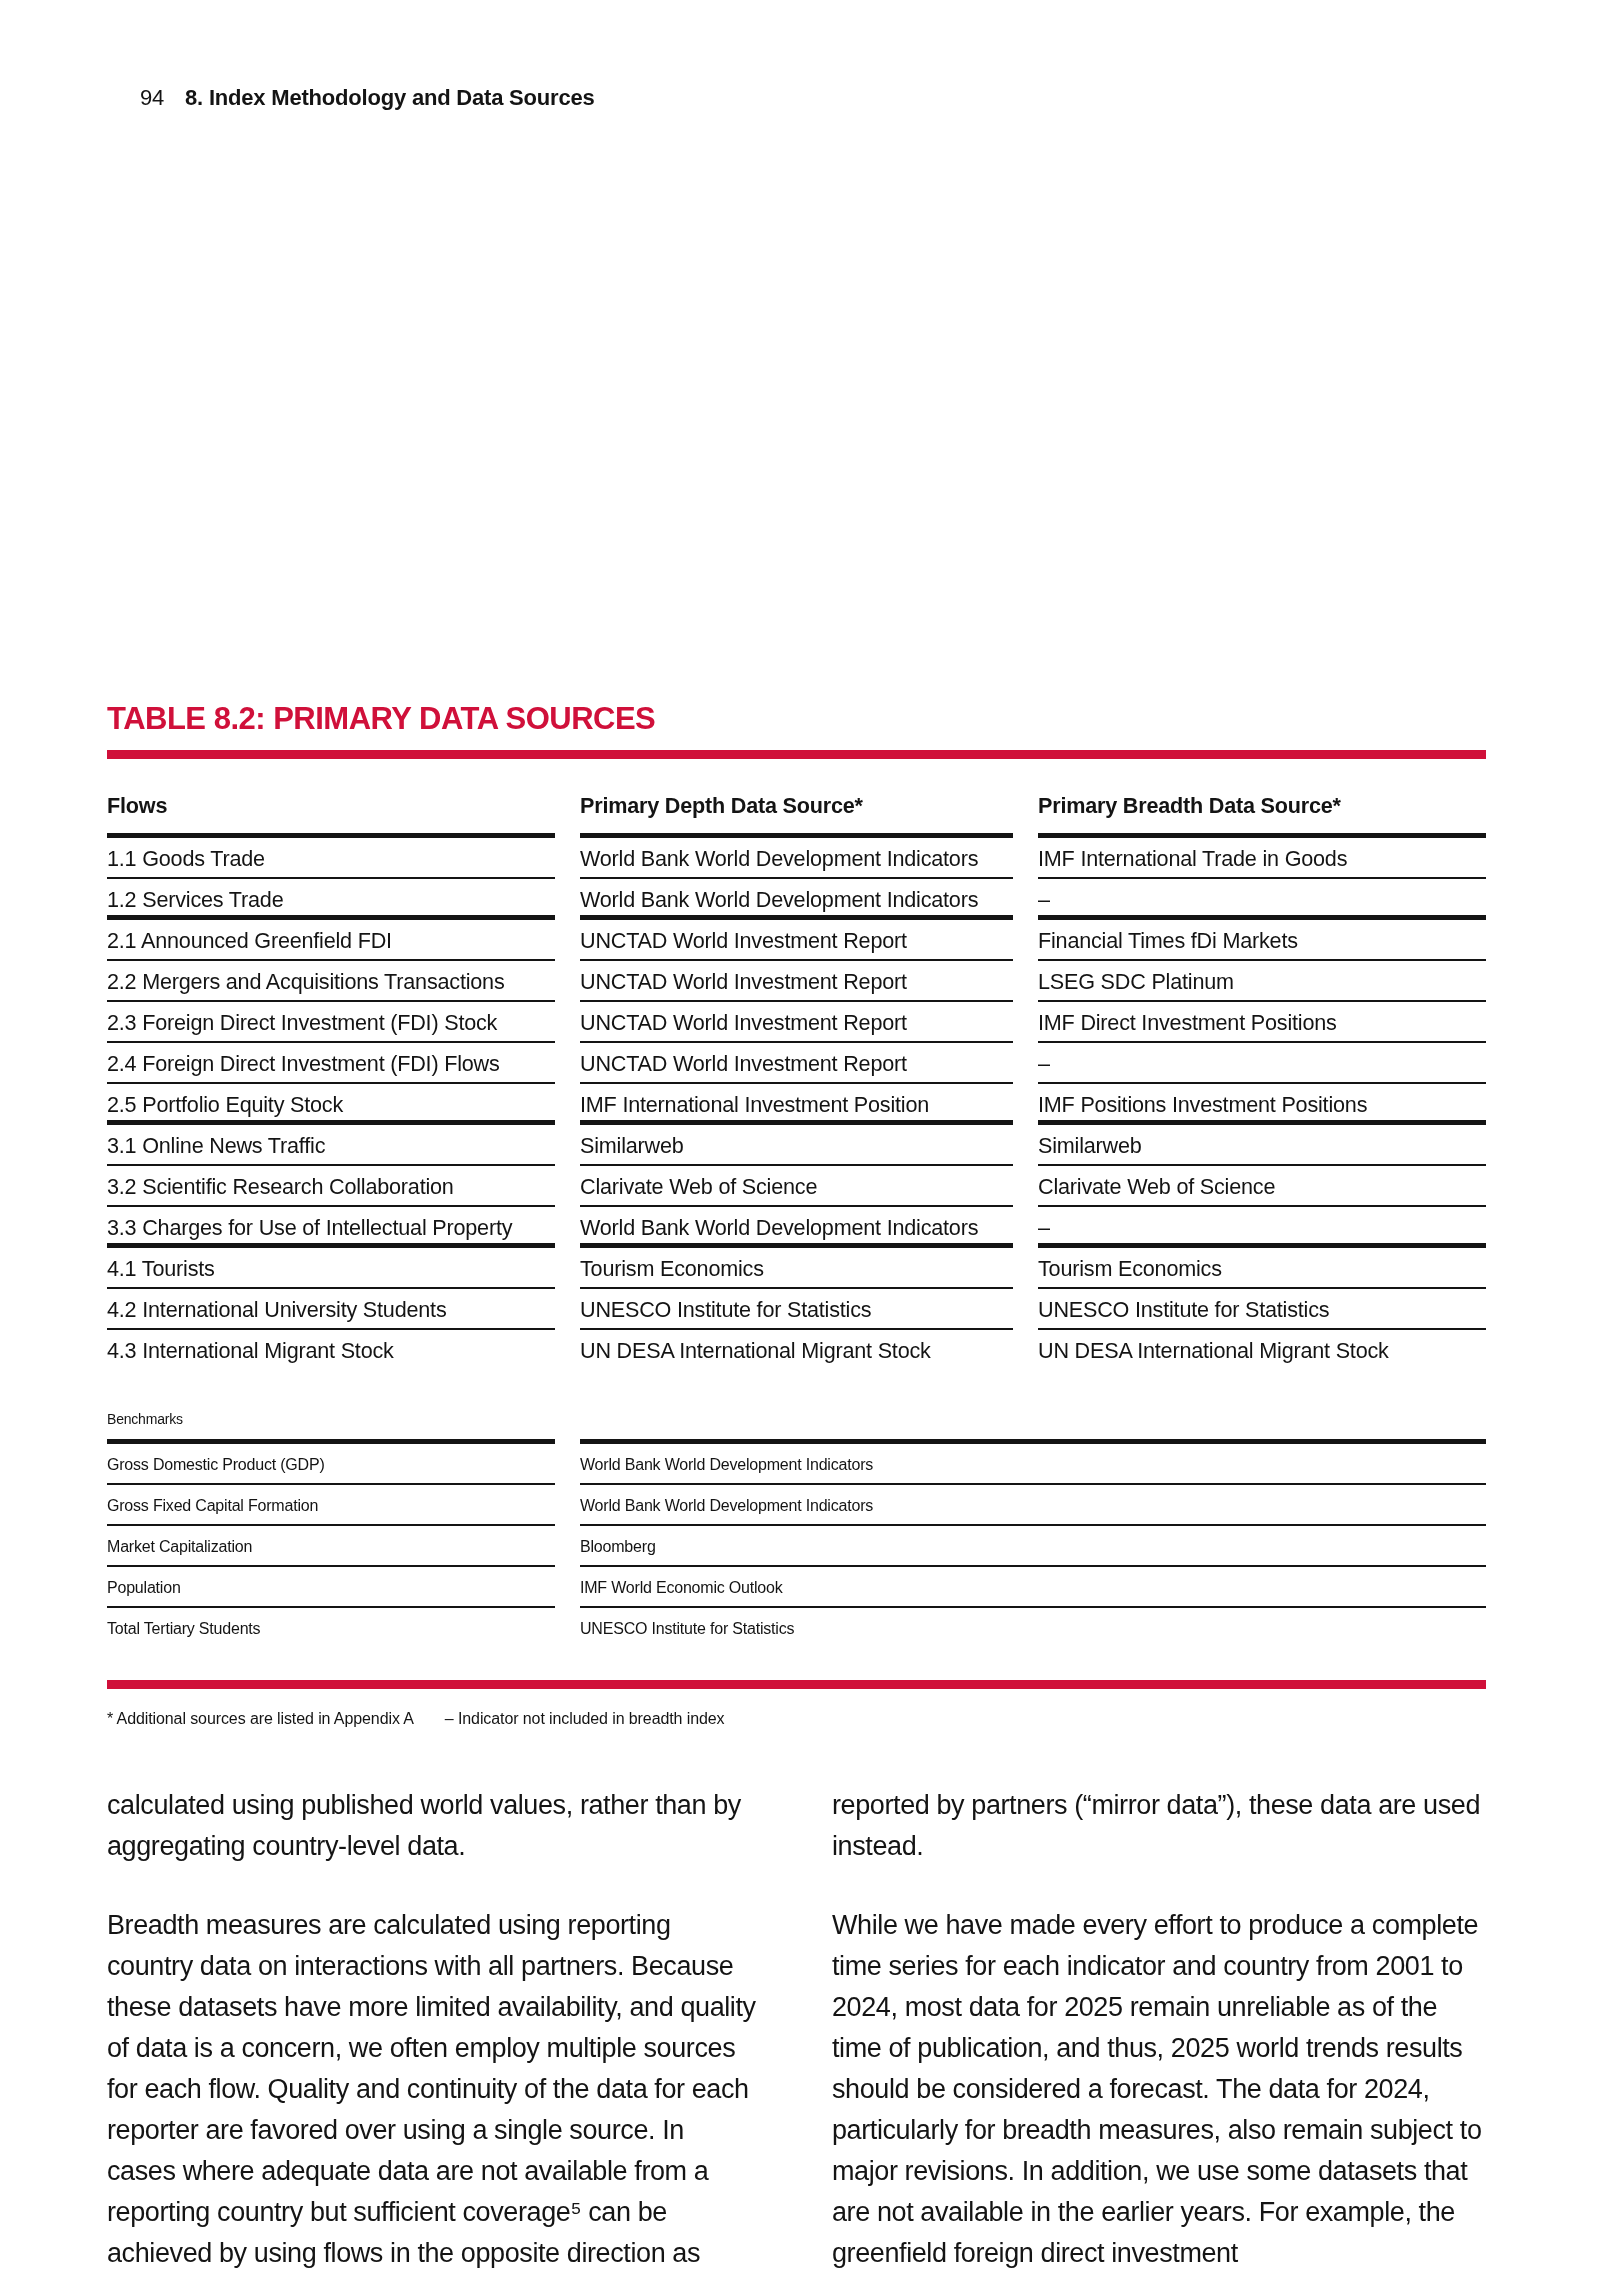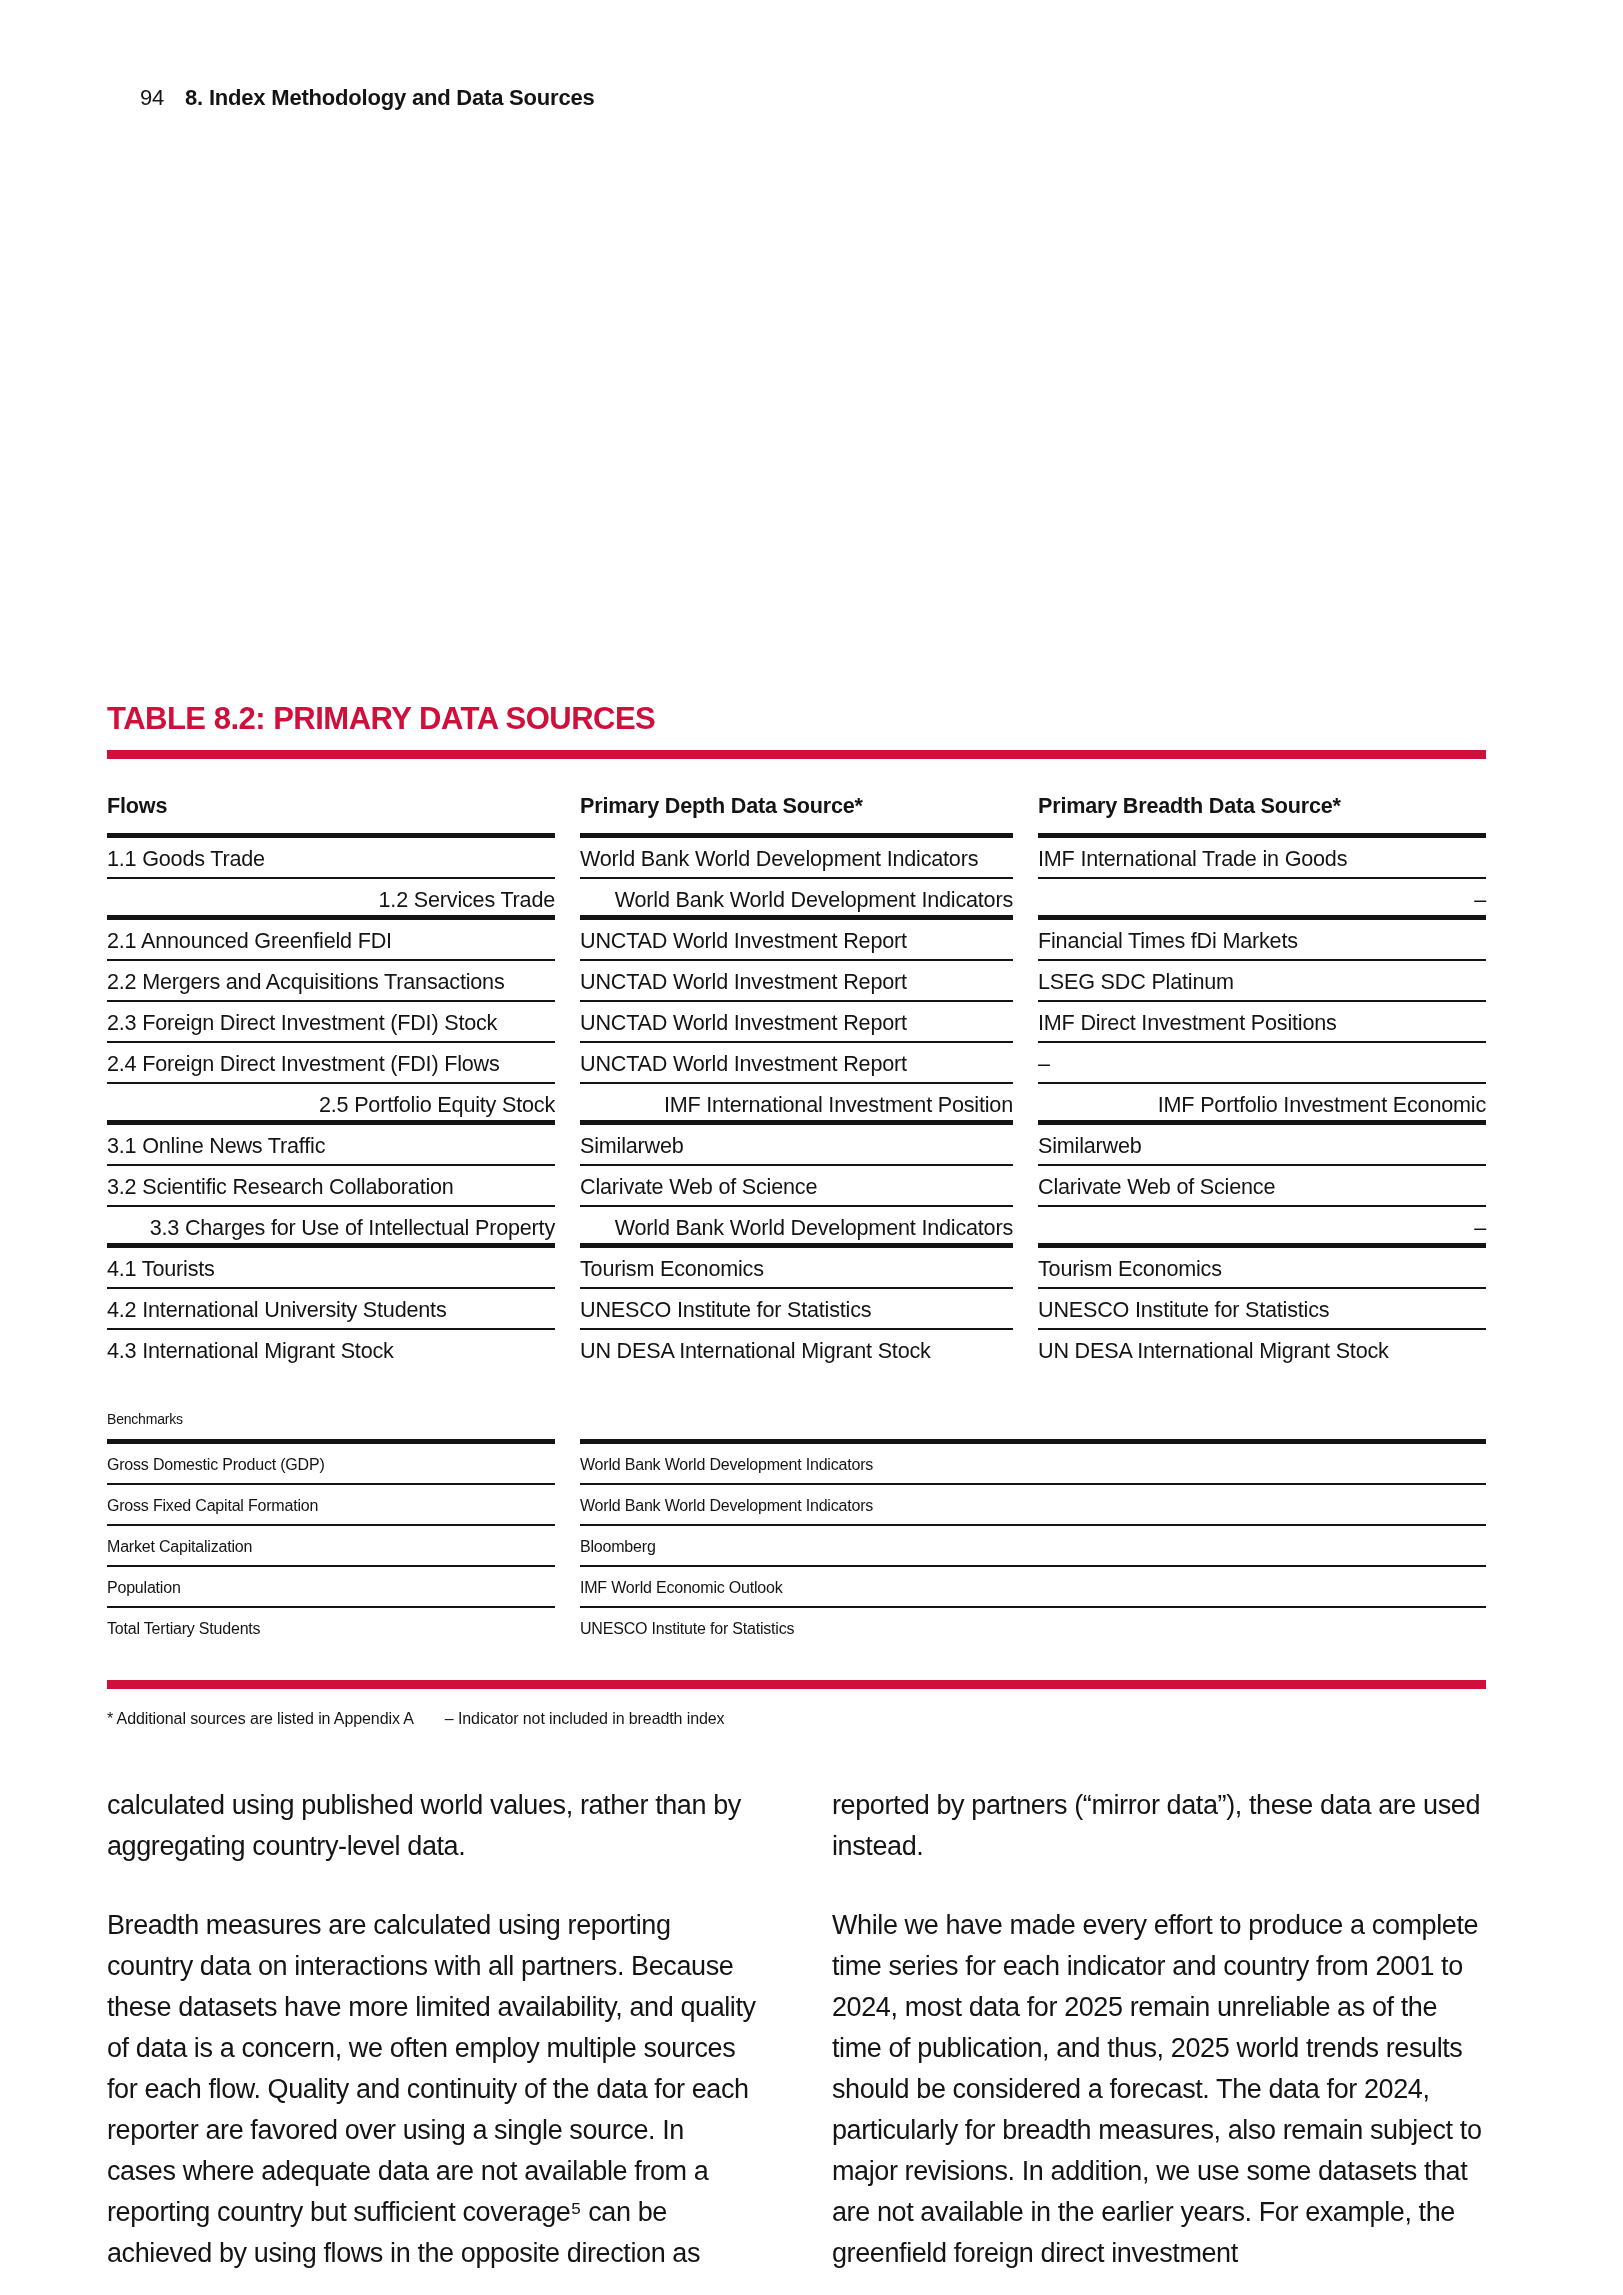--- a/index.html
+++ b/index.html
@@ -36,21 +36,21 @@
     font-weight:700; font-size:21.6px; letter-spacing:-0.2px;
     padding-top:30px; padding-bottom:14.4px;
     border-bottom:5.9px solid #141414;
   }
   .cell {
     font-size:21.6px; letter-spacing:-0.2px;
     height:41px; line-height:41px;
     white-space:nowrap; overflow:visible;
     border-bottom:2px solid #141414;
   }
-  .cell.sep { border-bottom:5.2px solid #141414;text-align:right; }
+  .cell.sep { border-bottom:5.2px solid #141414; }
   .cell.last { border-bottom:none; }
 
   .benchmarks-grid {
     display:grid;
     grid-template-columns:448px 906px;
     column-gap:25px;
     margin-top:27.5px;
   }
   .bhcell {
     font-weight:400; font-size:14px; letter-spacing:-0.2px;
@@ -116,21 +116,21 @@
     <div class="cell">2.3 Foreign Direct Investment (FDI) Stock</div>
     <div class="cell">UNCTAD World Investment Report</div>
     <div class="cell">IMF Direct Investment Positions</div>
 
     <div class="cell">2.4 Foreign Direct Investment (FDI) Flows</div>
     <div class="cell">UNCTAD World Investment Report</div>
     <div class="cell">–</div>
 
     <div class="cell sep">2.5 Portfolio Equity Stock</div>
     <div class="cell sep">IMF International Investment Position</div>
-    <div class="cell sep">IMF Portfolio Investment Economic</div>
+    <div class="cell sep">IMF Positions Investment Positions</div>
 
     <div class="cell">3.1 Online News Traffic</div>
     <div class="cell">Similarweb</div>
     <div class="cell">Similarweb</div>
 
     <div class="cell">3.2 Scientific Research Collaboration</div>
     <div class="cell">Clarivate Web of Science</div>
     <div class="cell">Clarivate Web of Science</div>
 
     <div class="cell sep">3.3 Charges for Use of Intellectual Property</div>

